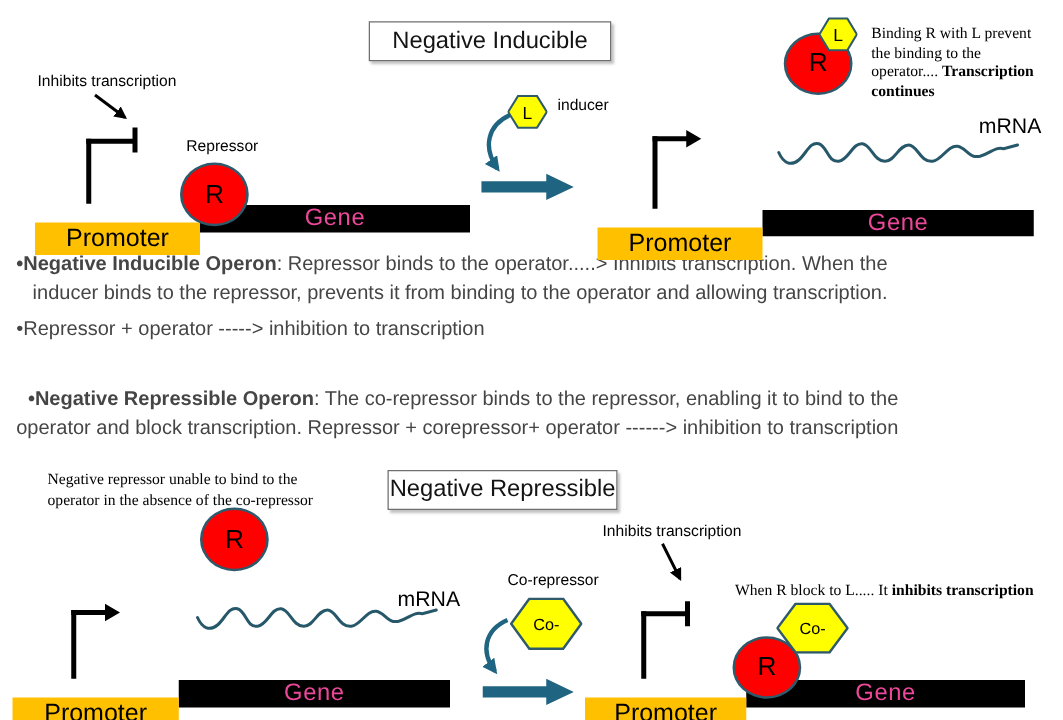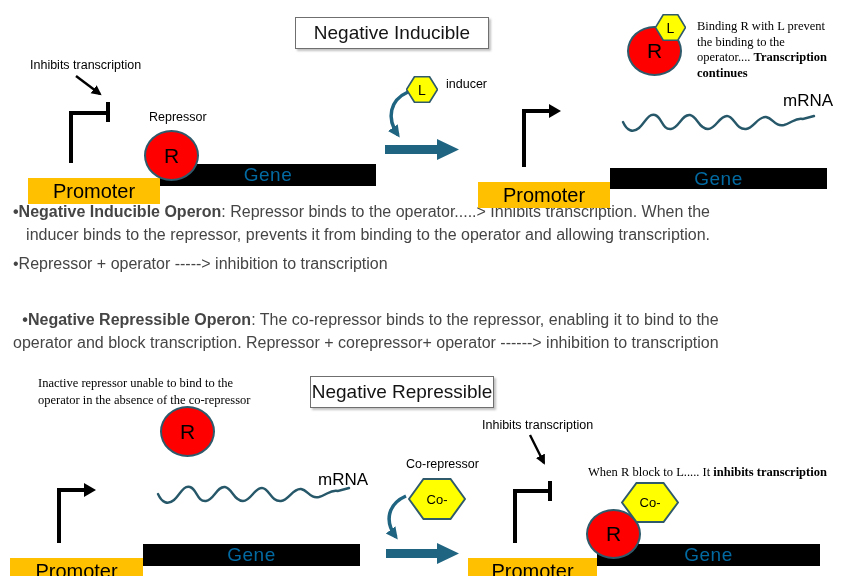--- a/index.html
+++ b/index.html
@@ -7,21 +7,21 @@
   body { font-family:"Liberation Sans", sans-serif; }
   .canvas { position:relative; width:850px; height:576px; background:#ffffff; overflow:hidden; }
 
   .titlebox { position:absolute; border:1.5px solid #6f6f6f; background:#fff;
     display:flex; align-items:center; justify-content:center; font-size:19px; color:#141414;
     box-shadow:2px 2px 2px rgba(120,120,120,.45); }
 
   .promoter { position:absolute; background:#FFC000; display:flex; align-items:center;
     justify-content:center; font-size:20px; color:#000; z-index:2;margin-top:16px; }
   .gene { position:absolute; background:#000; display:flex; align-items:center;
-    justify-content:center; font-size:19px; color:#0369a1; z-index:1; letter-spacing:.5px; }
+    justify-content:center; font-size:19px; color:#ec4899; z-index:1; letter-spacing:.5px; }
 
   .rcircle { position:absolute; background:#FF0000; border:2.5px solid #2E5A6B;
     border-radius:50%; display:flex; align-items:center; justify-content:center;
     font-size:21px; color:#000; z-index:3; }
 
   .hex { position:absolute; display:flex; align-items:center; justify-content:center; z-index:4; }
   .hex svg { position:absolute; inset:0; width:100%; height:100%; }
   .hex .hex-label { position:relative; color:#000; }
 
   .bar { position:absolute; background:#000; z-index:2; }
@@ -115,21 +115,21 @@
 continues</span></div>
 
   <div class="para" style="left:13px; top:200px;"><span class="bold">•Negative Inducible Operon</span><span>: Repressor binds to the operator.....&gt; Inhibits transcription. When the
 inducer binds to the repressor, prevents it from binding to the operator and allowing transcription.</span></div>
 
   <div class="para" style="left:13px; top:308px;"><span class="bold">•Negative Repressible Operon</span><span>: The co-repressor binds to the repressor, enabling it to bind to the
 operator and block transcription. Repressor + corepressor+ operator ------&gt; inhibition to transcription</span></div>
 
   <div class="para" style="left:13px; top:252px;">•Repressor + operator -----&gt; inhibition to transcription</div>
 
-  <div class="smalltext" style="left:38px; top:375px; line-height:16.5px;">Inactive repressor unable to bind to the
+  <div class="smalltext" style="left:38px; top:375px; line-height:16.5px;">Negative repressor unable to bind to the
 operator in the absence of the co-repressor</div>
 
   <div class="rcircle" style="left:160px; top:406px; width:55px; height:51px;">
     <span>R</span>
   </div>
 
   <div class="titlebox" style="left:310px; top:376px; width:184px; height:32px;">Negative Repressible</div>
 
   <div class="bar" style="left:57px; top:488px; width:4px; height:55px;"></div>
   <div class="bar" style="left:57px; top:488px; width:28px; height:4px;"></div>

